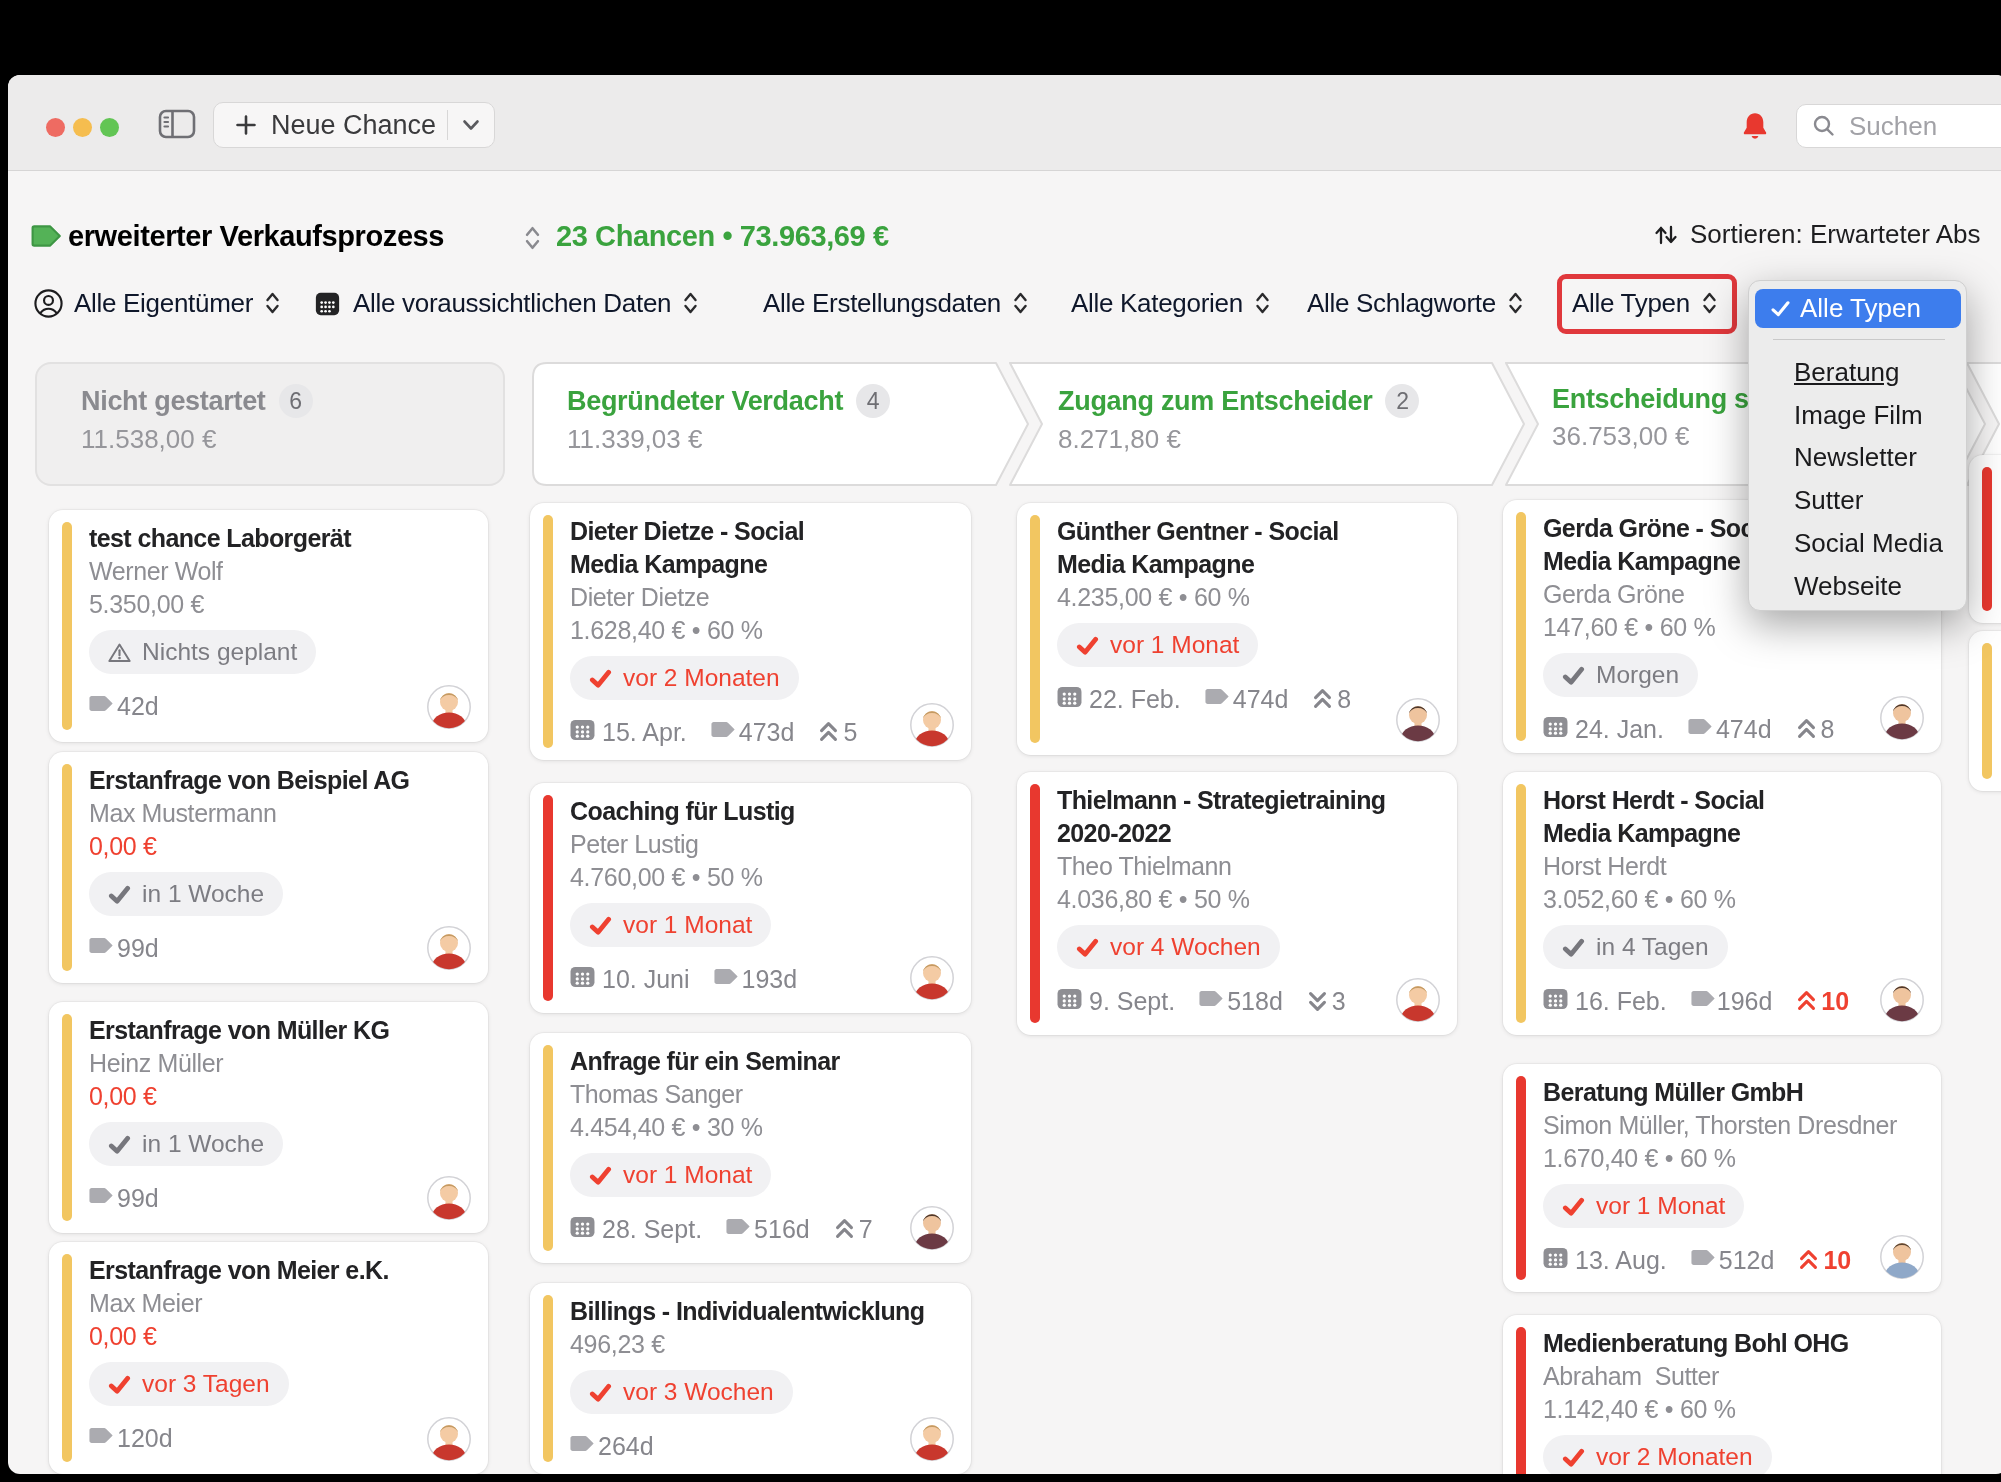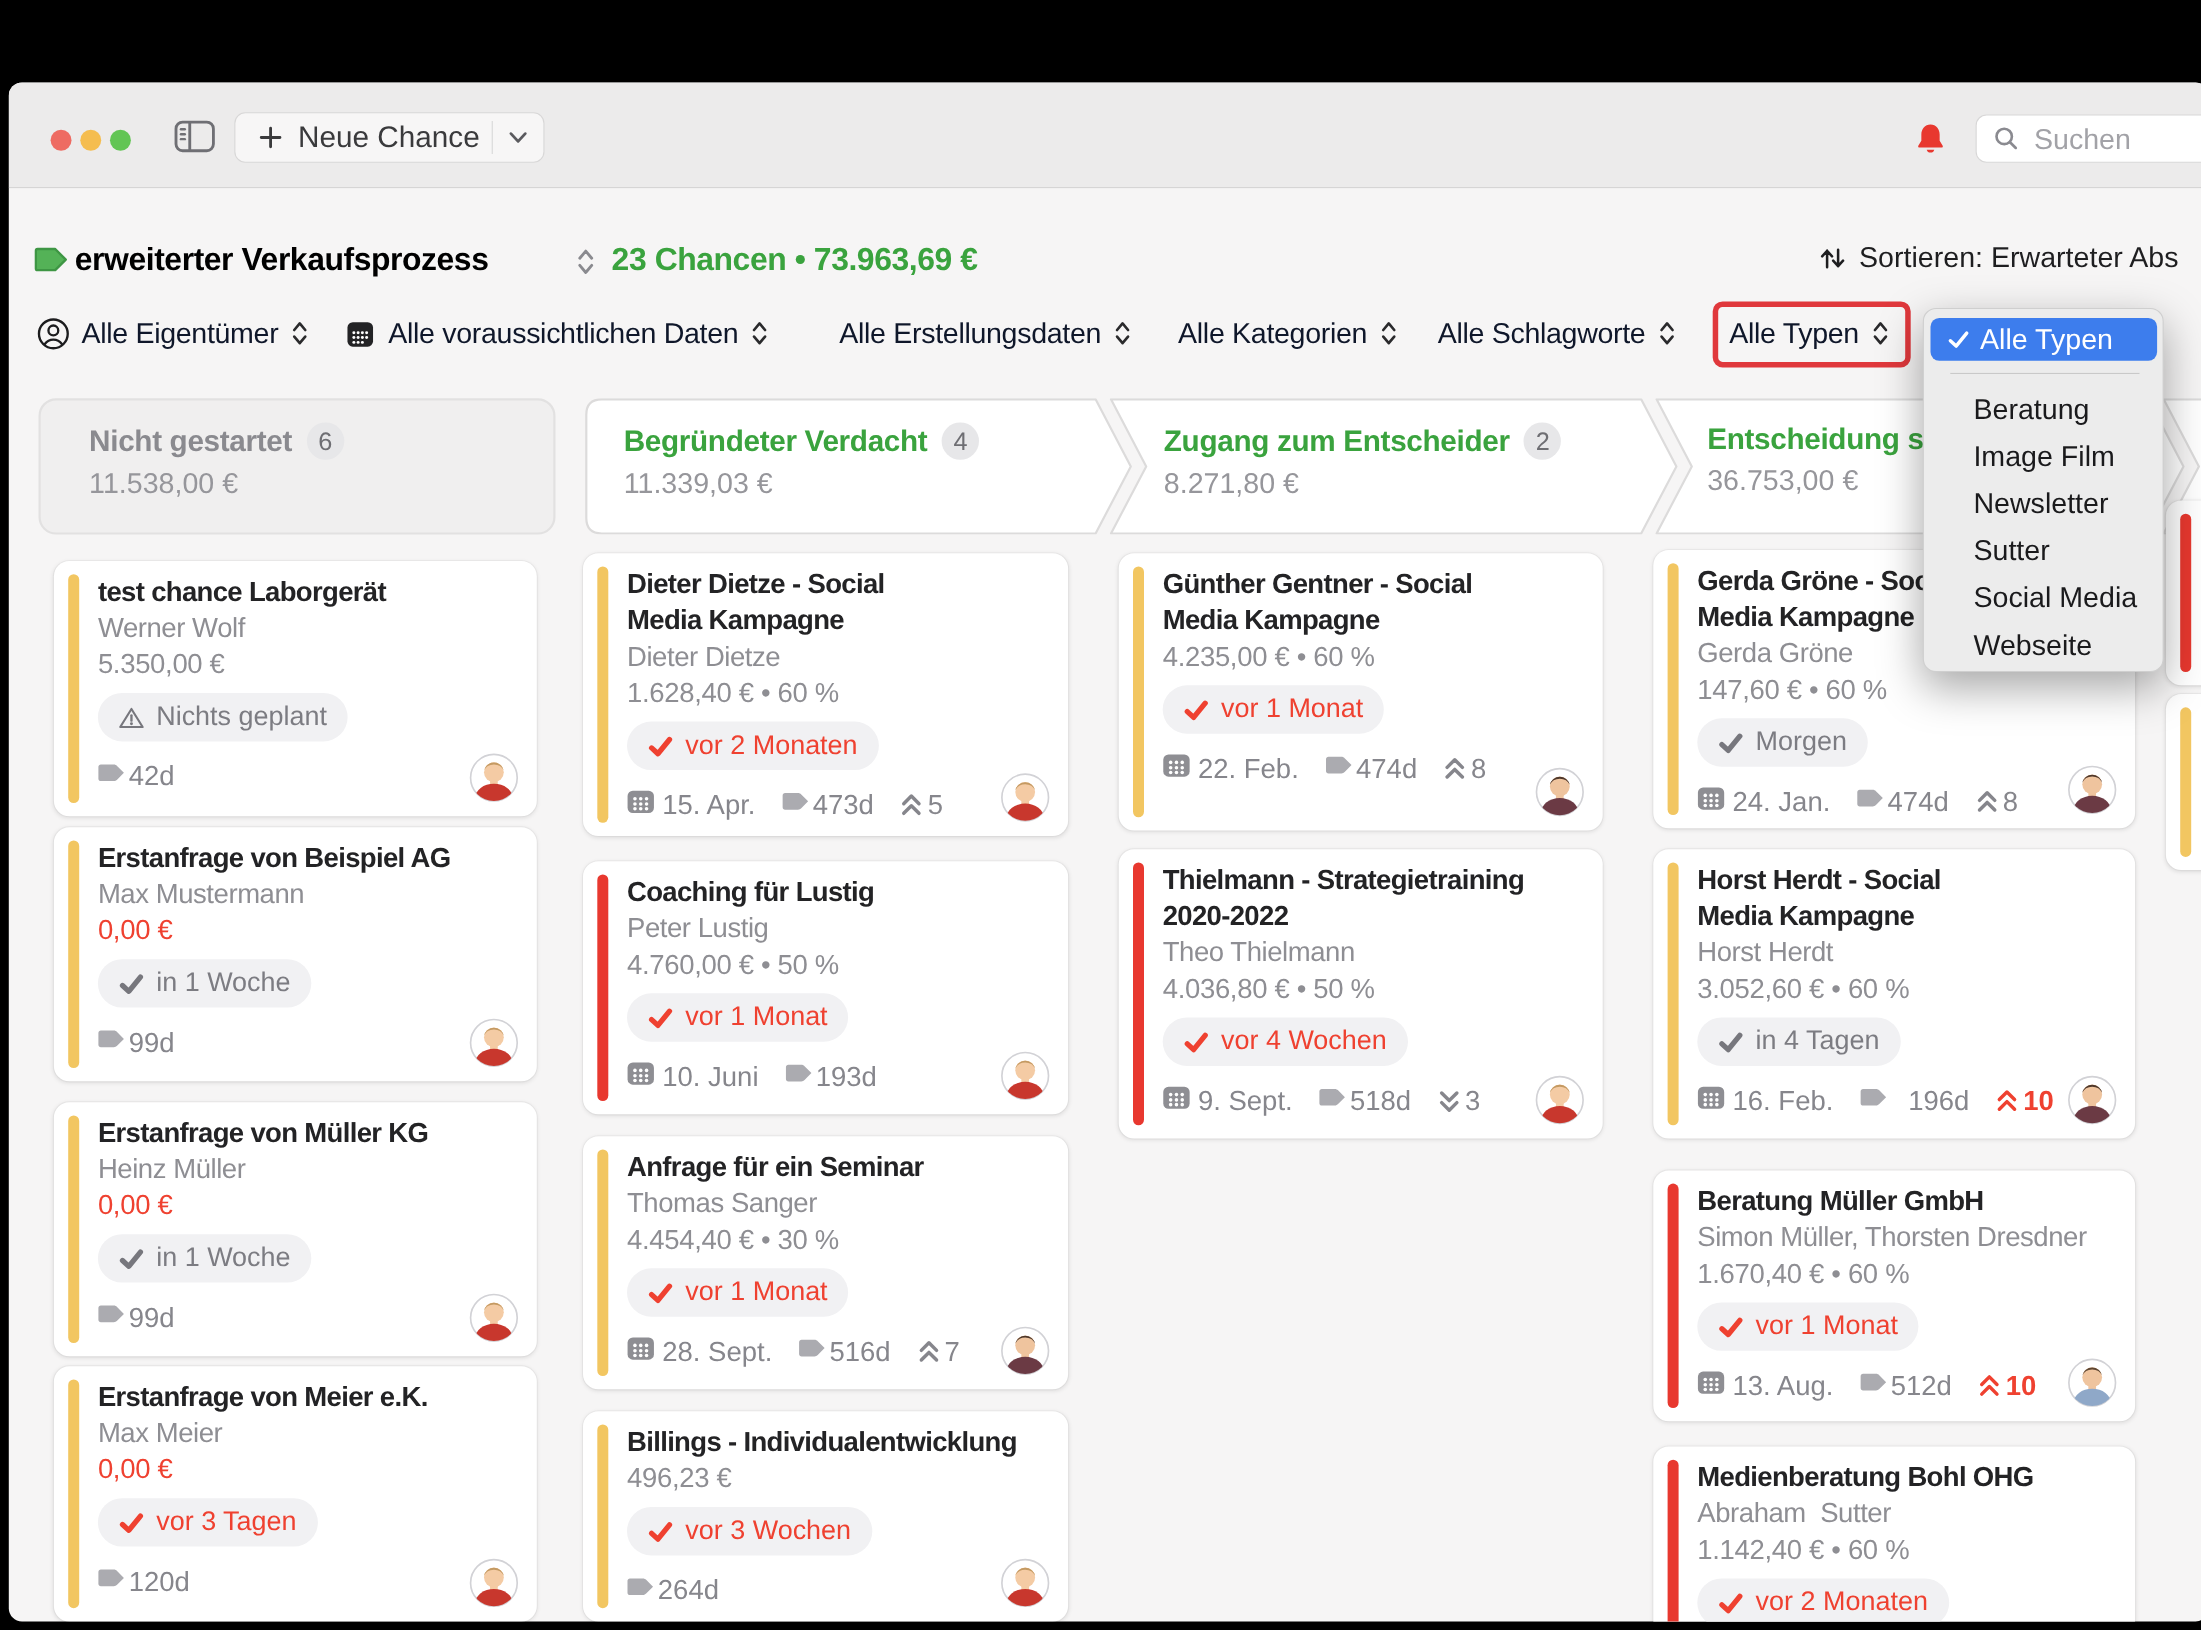--- a/index.html
+++ b/index.html
@@ -212,21 +212,21 @@
 
   <div class="dropdown">
     <div class="dd-selected">
       <svg class="chk" viewBox="0 0 24 24">
         <path d="M3.5 13.5 L9.5 19 L20.5 5.5" fill="none" stroke="#FFFFFF" stroke-width="3.6" stroke-linecap="round" stroke-linejoin="round"></path>
       </svg>
       <span>Alle Typen</span>
     </div>
     <div class="dd-sep"></div>
     <div id="dd-options">
-        <div class="dd-opt" style="top: 74px;">Beratung</div>
+        <div class="dd-opt" style="top: 74px; text-decoration: underline;">Beratung</div>
         <div class="dd-opt" style="top: 116.7px;">Image Film</div>
         <div class="dd-opt" style="top: 159.4px;">Newsletter</div>
         <div class="dd-opt" style="top: 202.1px;">Sutter</div>
         <div class="dd-opt" style="top: 244.8px;">Social Media</div>
         <div class="dd-opt" style="top: 287.5px;">Webseite</div>
       </div>
   </div>
 
   <svg class="band" viewBox="0 0 2060 124">
     <path d="M 539 1 L 988 1 L 1020 62 L 988 123 L 539 123 Q 525 123 525 109 L 525 15 Q 525 1 539 1 Z" fill="#FFFFFF" stroke="#DCDBDB" stroke-width="2" stroke-linejoin="round"></path>
@@ -854,21 +854,21 @@
                     <circle cx="7.5" cy="14.5" r="1.7"></circle>
                     <circle cx="13" cy="14.5" r="1.7"></circle>
                     <circle cx="18.5" cy="14.5" r="1.7"></circle>
                     <circle cx="7.5" cy="19" r="1.7"></circle>
                     <circle cx="13" cy="19" r="1.7"></circle>
                     <circle cx="18.5" cy="19" r="1.7"></circle>
                   </g>
                 </svg></span>
               <span>16. Feb.</span>
             </span>
-            <span class="fgrp" style="gap:19px">
+            <span class="fgrp" style="gap:1px">
               <span><svg viewBox="0 0 28 20" style="color:#ABABB0">
                   <path d="M3 1.5 h13.2 c1.3 0 2.5 .55 3.3 1.5 L26.5 10 l-7 7 c-.8 .95 -2 1.5 -3.3 1.5 H3 c-1.4 0 -2.5 -1.1 -2.5 -2.5 v-12 C.5 2.6 1.6 1.5 3 1.5 Z" fill="currentColor"></path>
                 </svg></span>
               <span>196d</span>
             </span>
             <span class="fgrp delta  delta-red" style="gap:4px">
               <span style="color:#EF4130;display:inline-flex">
                 <svg viewBox="0 0 22 26">
                   <path d="M3.5 11.5 L11 4 L18.5 11.5 M3.5 21 L11 13.5 L18.5 21" fill="none" stroke="currentColor" stroke-width="3.4" stroke-linecap="round" stroke-linejoin="round"></path>
                 </svg>

